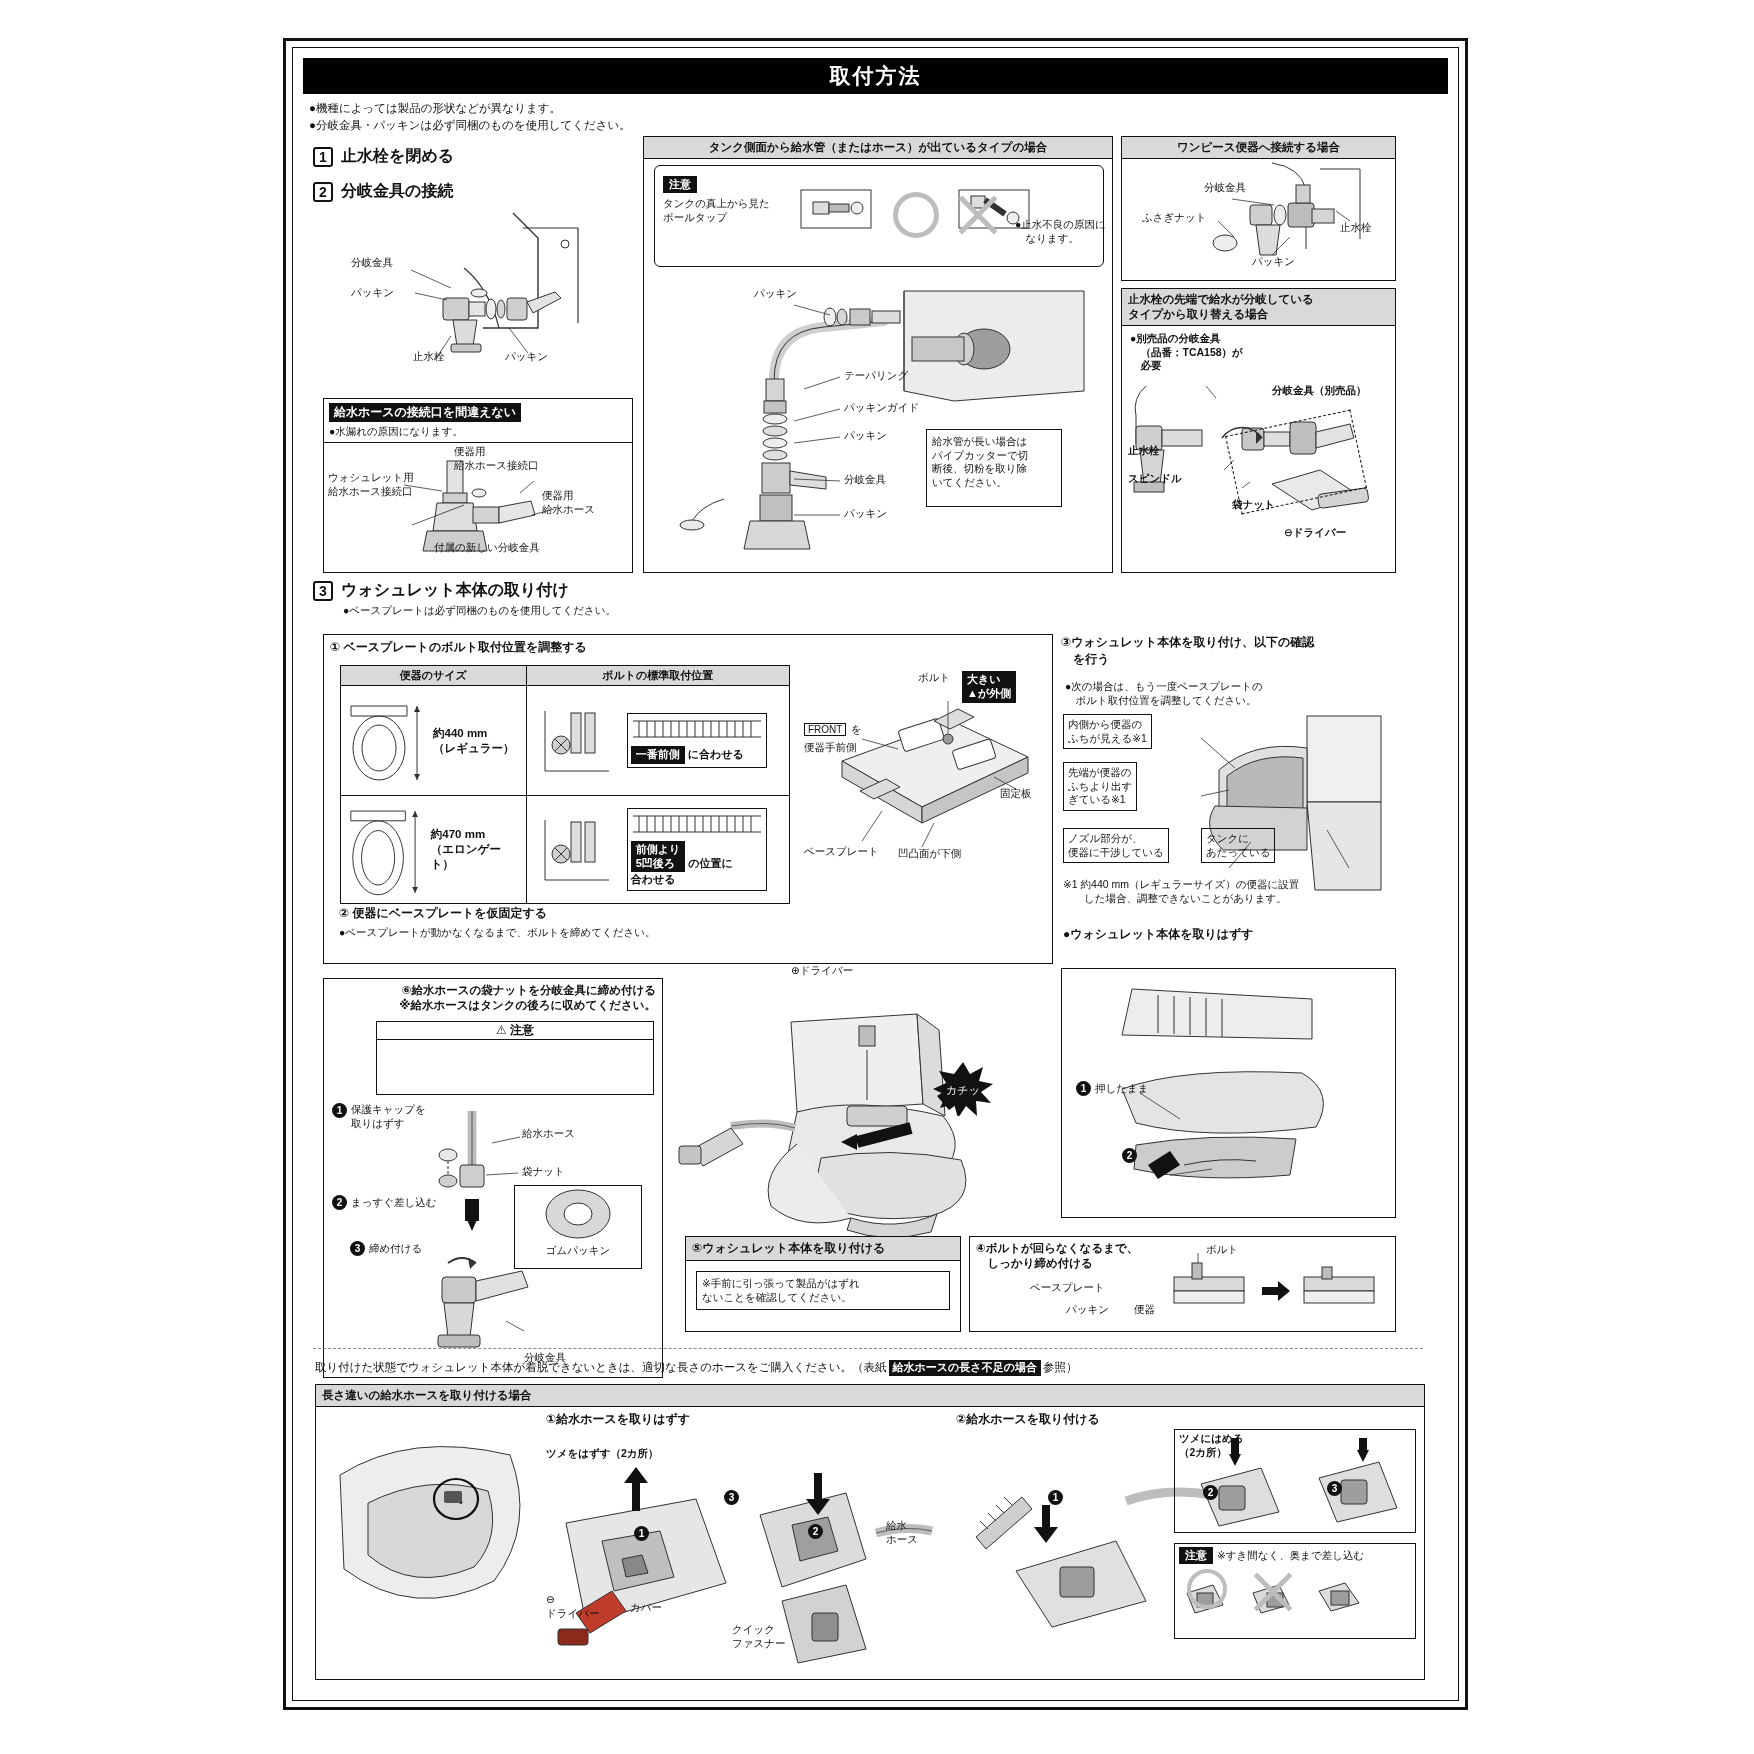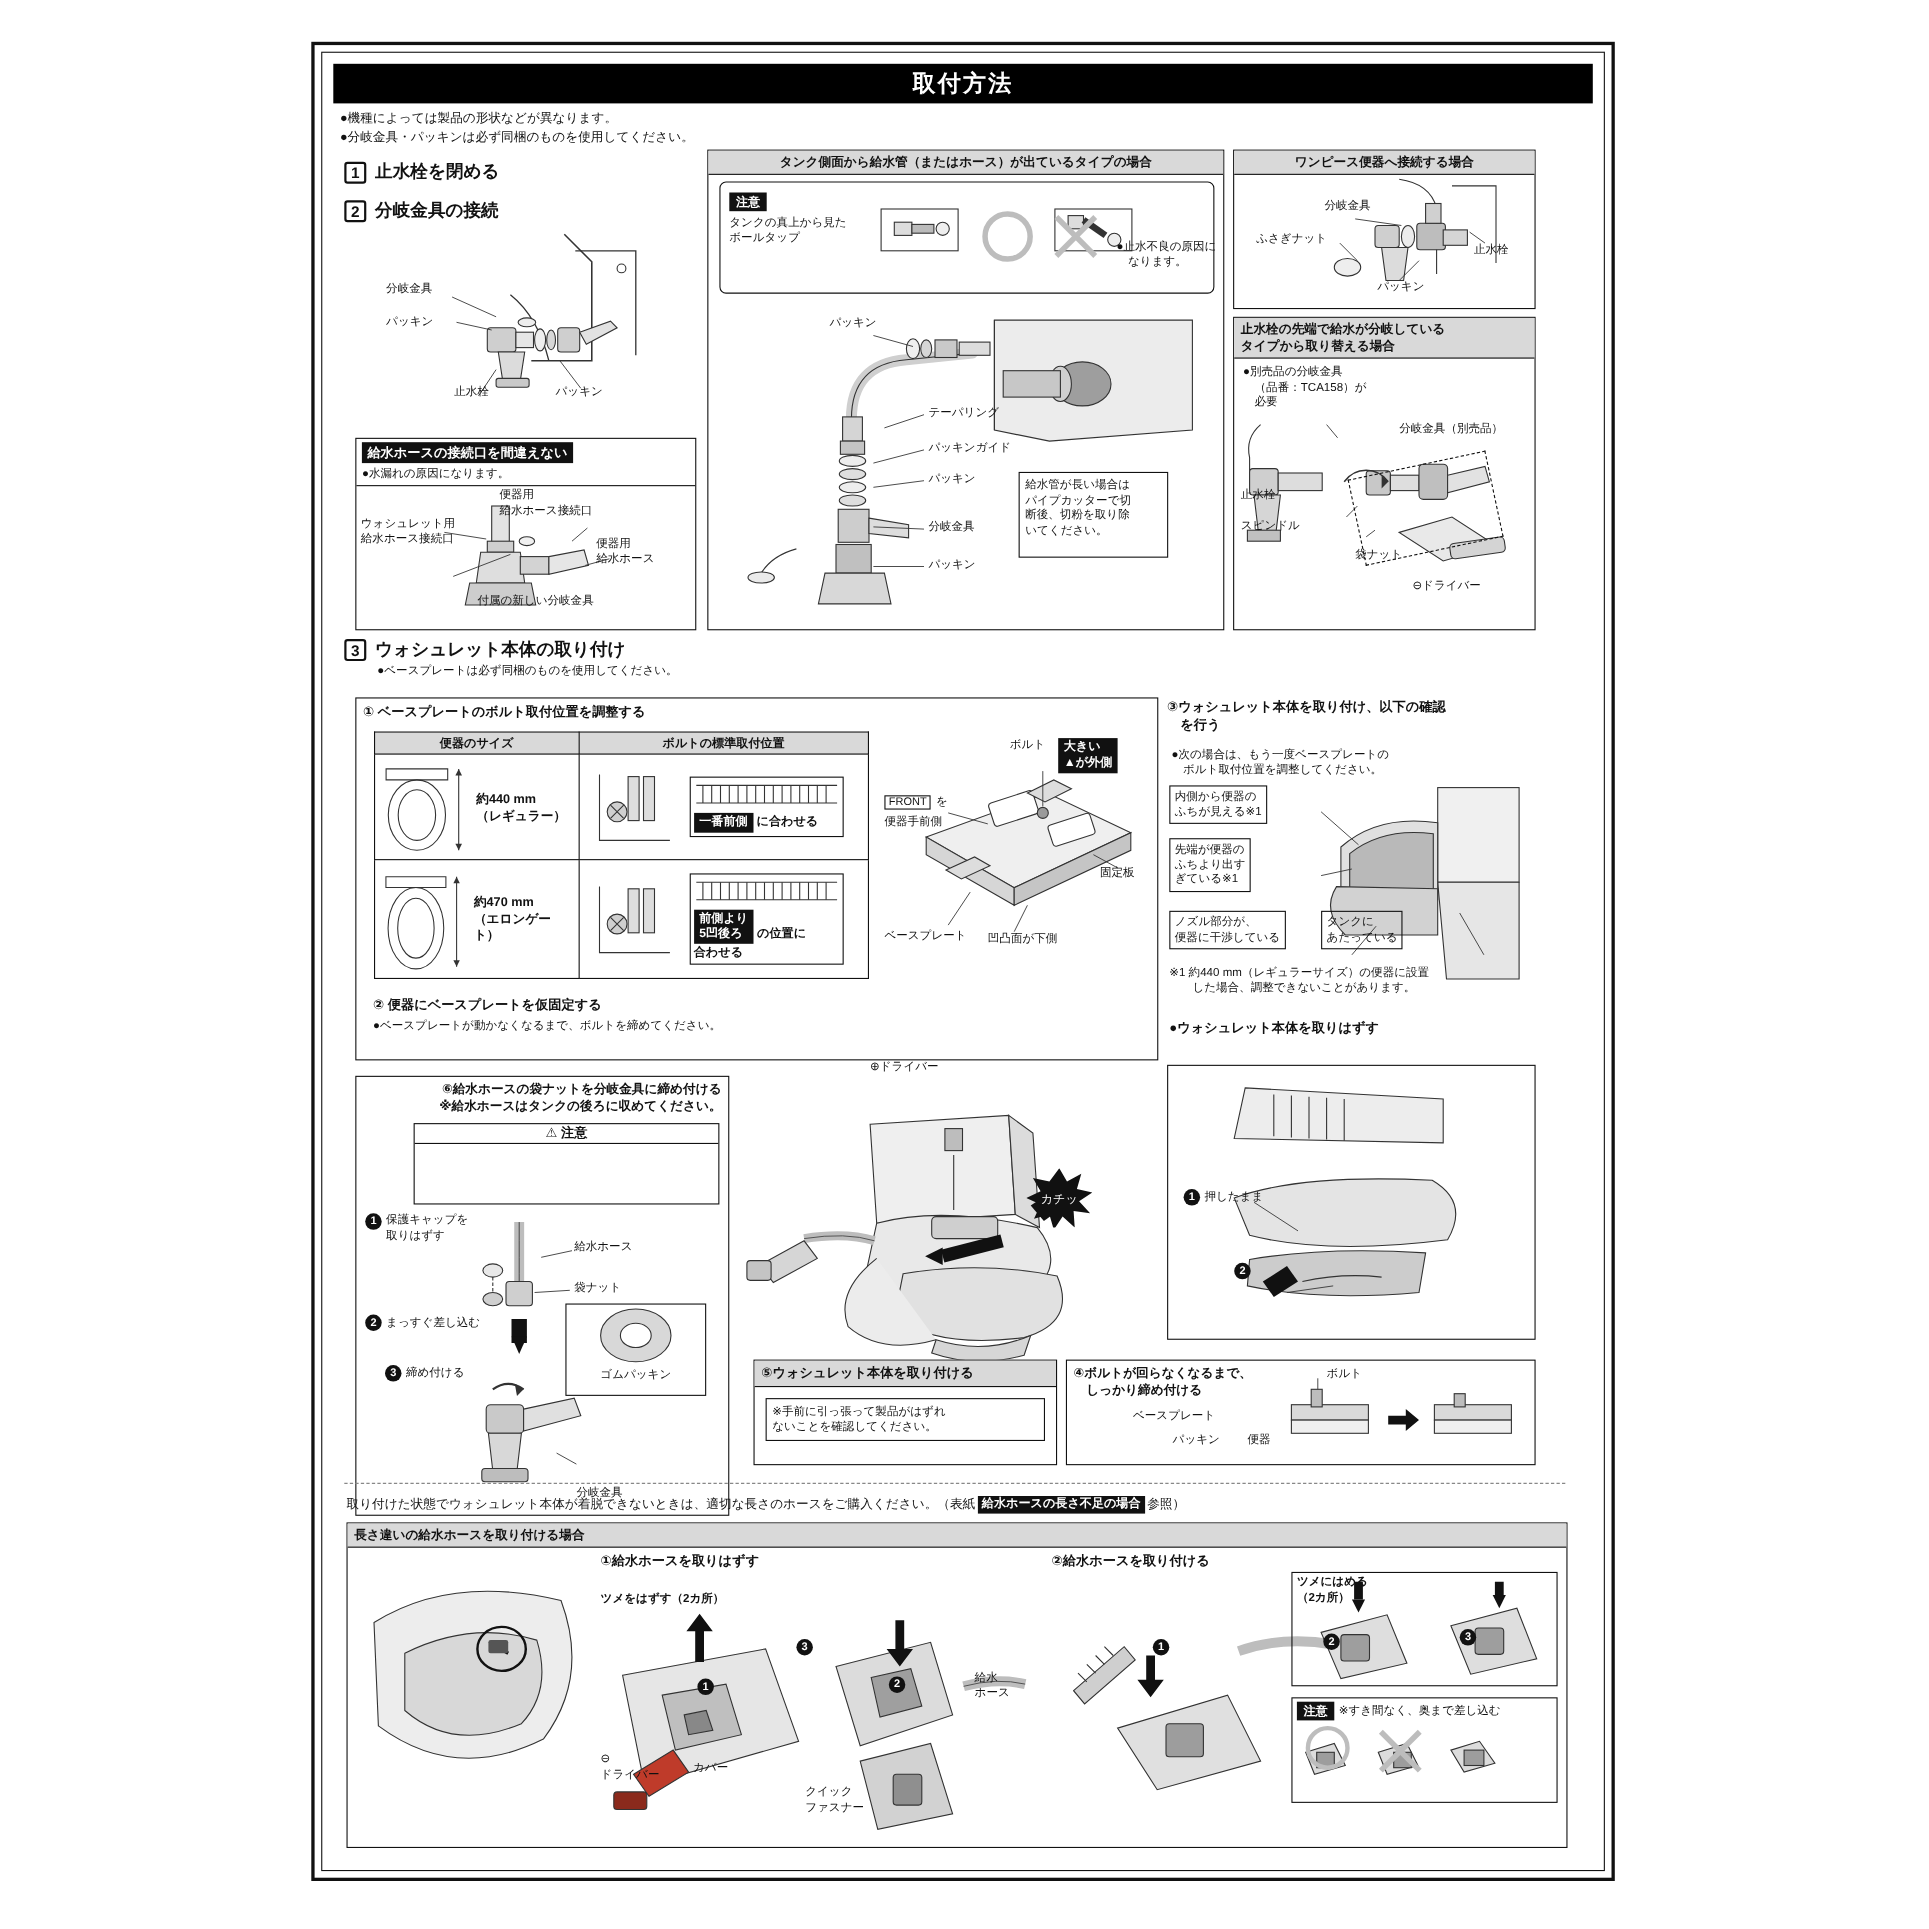--- a/index.html
+++ b/index.html
@@ -222,21 +222,21 @@
         <div class="lbl" style="left:82px;top:22px;">分岐金具</div>
         <div class="lbl" style="left:20px;top:52px;">ふさぎナット</div>
         <div class="lbl" style="left:130px;top:96px;">パッキン</div>
         <div class="lbl" style="left:218px;top:62px;">止水栓</div>
       </div>
     </div>
 
     <div class="panel" style="left:828px;top:240px;width:275px;height:285px;">
       <div class="panelhdr" style="white-space:pre-line;">止水栓の先端で給水が分岐している
 タイプから取り替える場合</div>
-      <div style="position:relative;height:228px;">
+      <div style="position:relative;height:228px;font-weight:bold;">
         <div class="lbl" style="left:8px;top:6px;">●別売品の分岐金具
 　（品番：TCA158）が
 　必要</div>
         <svg width="275" height="190" viewBox="0 0 275 190" style="position:absolute;left:0;top:48px;">
           <path d="M24 12 q-14 12 -10 30 l0 28" fill="none" stroke="#333"></path>
           <rect x="14" y="52" width="26" height="24" rx="3" fill="#cfcfcf" stroke="#333"></rect>
           <rect x="40" y="56" width="40" height="16" fill="#ddd" stroke="#333"></rect>
           <path d="M18 76 l4 34 l16 0 l4 -34 Z" fill="#d6d6d6" stroke="#333"></path>
           <rect x="12" y="108" width="30" height="10" fill="#c0c0c0" stroke="#333"></rect>
           <g transform="translate(120,40)">
@@ -271,21 +271,21 @@
     </div>
 
     <div class="panel" style="left:30px;top:586px;width:730px;height:330px;">
       <div style="font-size:12px;font-weight:bold;padding:4px 6px;">① ベースプレートのボルト取付位置を調整する</div>
       <table class="tbl" style="position:absolute;left:16px;top:30px;width:450px;">
         <tbody>
             <tr>
           <th style="width:190px;background:#d9d9d9;">便器のサイズ</th>
           <th style="width:258px;background:#d9d9d9;">ボルトの標準取付位置</th>
         </tr>
-        <tr style="height:96px;">
+        <tr style="height:110px;">
           <td style="vertical-align:middle;">
             <div style="display:flex;align-items:center;gap:6px;">
               <svg width="82" height="86" viewBox="0 0 82 86">
                 <path d="M6 8 L62 8 L62 18 L6 18 Z" fill="none" stroke="#333"></path>
                 <ellipse cx="34" cy="50" rx="26" ry="32" fill="none" stroke="#333"></ellipse>
                 <ellipse cx="34" cy="50" rx="17" ry="23" fill="none" stroke="#333"></ellipse>
                 <line x1="72" y1="8" x2="72" y2="82" stroke="#333"></line>
                 <path d="M72 8 l-3 6 l6 0 Z" fill="#333"></path>
                 <path d="M72 82 l-3 -6 l6 0 Z" fill="#333"></path>
               </svg>

